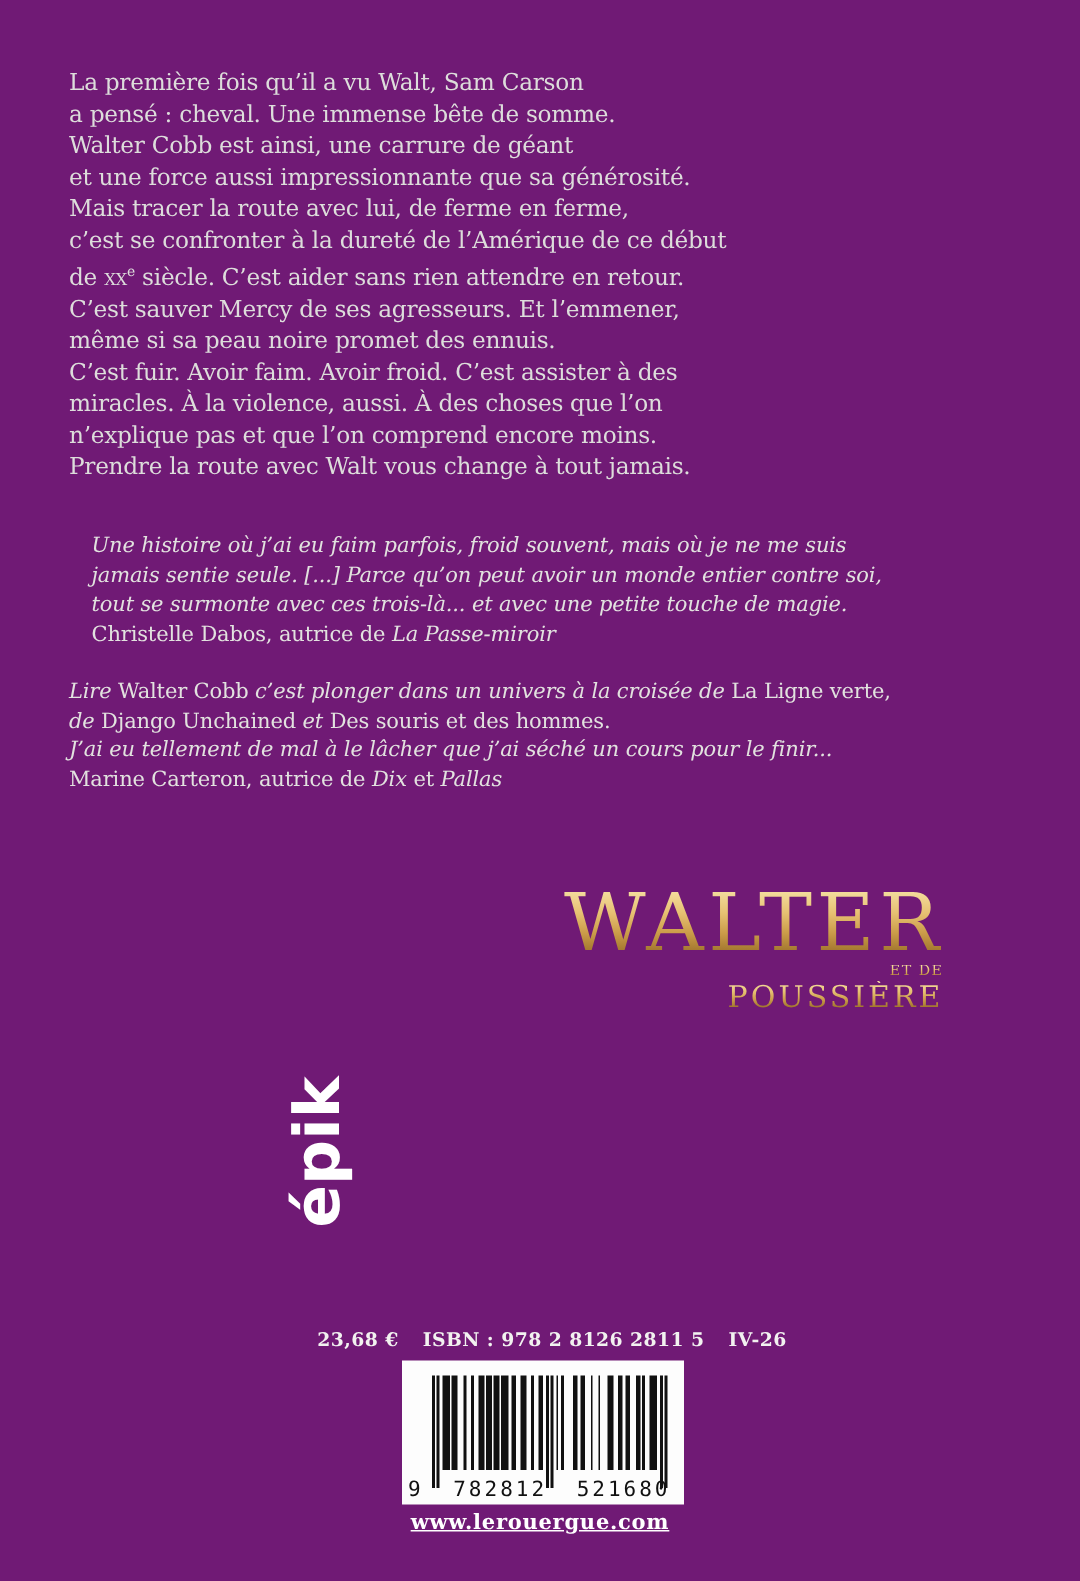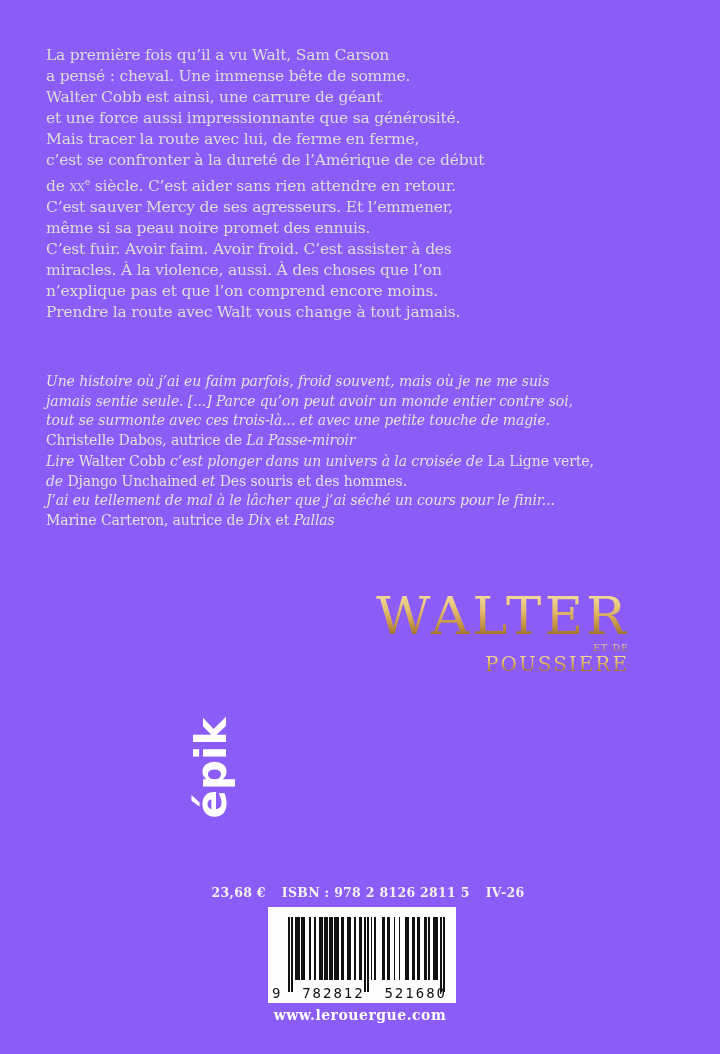--- a/index.html
+++ b/index.html
@@ -1,33 +1,33 @@
 <!DOCTYPE html>
 <html lang="fr"><head>
 <meta charset="utf-8">
 <style>
   html,body{margin:0;padding:0;background:#000;}
   .cover{
     position:relative;
     width:720px;height:1054px;
-    background:#8b5cf6;
+    background:#701a75;
     overflow:hidden;
     font-family:"DejaVu Serif","Liberation Serif",serif;
   }
   
   .synopsis{
     position:absolute;left:46px;top:45px;width:520px;
     color:#dddddb;font-size:15.5px;line-height:21px;letter-spacing:-0.2px;
   }
   
   .quote{
     position:absolute;left:46px;width:560px;
     color:#e2e2df;font-size:14px;line-height:19.5px;letter-spacing:-0.1px;
   }
-  .quote1{top:372px;}
+  .quote1{top:355px;margin-left:15px;}
   .quote2{top:452px;}
   .s-i{font-style:italic;}
   .s-r{font-style:normal;}
   .s-sc{font-variant:small-caps;}
   .s-sup{vertical-align:super;font-size:0.6em;}
   
   .title-block{
     position:absolute;left:353px;top:591px;width:276px;
     text-align:right;font-weight:normal;
   }
@@ -66,21 +66,21 @@
   .bars .bar{position:absolute;top:0;background:#111;}
   .barcode-digits{
     position:absolute;left:4px;right:9px;bottom:2px;
     display:flex;justify-content:space-between;
     font-family:"DejaVu Sans Mono","Liberation Mono",monospace;
     font-size:14px;color:#111;
   }
   .barcode-digits .grp{letter-spacing:2px;}
   .website{
     position:absolute;left:0;top:1007px;width:720px;text-align:center;
-    color:#fff;font-size:14px;font-weight:bold;letter-spacing:0.5px;
+    color:#fff;font-size:14px;font-weight:bold;letter-spacing:0.5px;text-decoration:underline;
   }
 </style>
 </head>
 <body>
 
 <div class="cover">
 
   <div class="synopsis"><span>La première fois qu’il a vu Walt, Sam Carson</span><br><span>a pensé : cheval. Une immense bête de somme.</span><br><span>Walter Cobb est ainsi, une carrure de géant</span><br><span>et une force aussi impressionnante que sa générosité.</span><br><span>Mais tracer la route avec lui, de ferme en ferme,</span><br><span>c’est se confronter à la dureté de l’Amérique de ce début</span><br><span class="s-r">de </span><span class="s-sc">xx</span><span class="s-sup">e</span><span class="s-r"> siècle. C’est aider sans rien attendre en retour.</span><br><span>C’est sauver Mercy de ses agresseurs. Et l’emmener,</span><br><span>même si sa peau noire promet des ennuis.</span><br><span>C’est fuir. Avoir faim. Avoir froid. C’est assister à des</span><br><span>miracles. À la violence, aussi. À des choses que l’on</span><br><span>n’explique pas et que l’on comprend encore moins.</span><br><span>Prendre la route avec Walt vous change à tout jamais.</span></div>
 
   <div class="quote quote1"><span class="s-i">Une histoire où j’ai eu faim parfois, froid souvent, mais où je ne me suis</span><br><span class="s-i">jamais sentie seule. [...] Parce qu’on peut avoir un monde entier contre soi,</span><br><span class="s-i">tout se surmonte avec ces trois-là... et avec une petite touche de magie.</span><br><span class="s-r">Christelle Dabos, autrice de </span><span class="s-i">La Passe-miroir</span></div>

